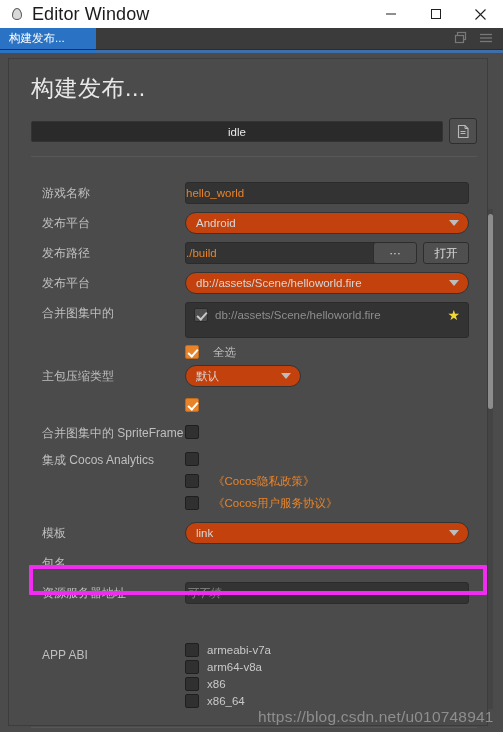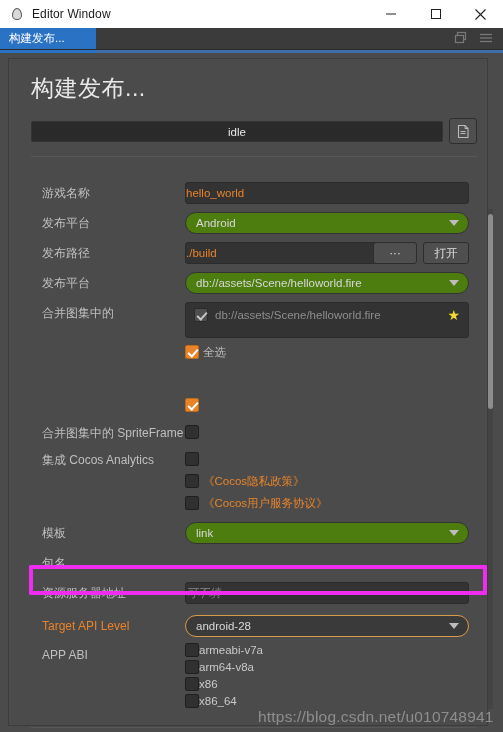--- a/index.html
+++ b/index.html
@@ -32,21 +32,21 @@
     position: relative; flex: none;
   }
   .tb-icon .drop {
     position: absolute; left: 3px; top: 2px;
     width: 10px; height: 12px;
     border: 1.3px solid #5b5b5b;
     border-radius: 50% 50% 50% 50% / 62% 62% 38% 38%;
     background: #d9d9d9;
   }
   .tb-title {
-    font-size: 12px; color: #1b1b1b;
+    font-size: 18px; color: #1b1b1b;
     letter-spacing: .1px;
   }
   .tb-btns {
     margin-left: auto; display: flex; height: 28px;
   }
   .tb-btn {
     width: 45px; height: 28px;
     display: flex; align-items: center; justify-content: center;
     color: #202020;
   }
@@ -147,21 +147,21 @@
     color: #e8832a;
     font-size: 11.5px;
     line-height: 20px;
     padding: 0 0;
     overflow: hidden; white-space: nowrap;
   }
   .fld.ph { color: #8d8d8d; font-style: italic; }
 
   .sel {
     position: absolute; top: 0; height: 22px;
-    background: #4d7c0f;
+    background: #c2410c;
     border: 1px solid #343434;
     border-radius: 11px;
     color: #d8d8d8;
     font-size: 11.5px;
     line-height: 20px;
     padding: 0 10px;
     overflow: hidden; white-space: nowrap;
   }
   .sel .caret {
     position: absolute; right: 9px; top: 7px;
@@ -223,29 +223,29 @@
   .cb.grey::after {
     content: "";
     position: absolute; left: 3.5px; top: 1px;
     width: 4px; height: 8px;
     border: solid #c8c8c8;
     border-width: 0 2px 2px 0;
     transform: rotate(42deg);
   }
   .cbrow {
     position: absolute;
-    display: flex; align-items: center; gap: 4px;
+    display: flex; align-items: center; gap: 14px;
     font-size: 11.5px; color: #bfbfbf; height: 18px;
   }
   .cbrow.orange { color: #e8832a; }
 
   
   .abi {
     position: absolute;
-    display: flex; align-items: center; 
+    display: flex; align-items: center; gap: 8px;
     font-size: 11.5px; color: #c9c9c9; height: 16px;
   }
 
   
   .annot {
     position: absolute;
     border: 4px solid #f02cf0;
     border-radius: 1px;
     pointer-events: none;
     z-index: 9;
@@ -409,20 +409,27 @@
           </div>
           <div class="star">★</div>
         </div>
       </div>
 
       <div class="cbrow" style="left:176px;top:284px">
         <span class="cb on"></span>
         <span>全选</span>
       </div>
 
+      <div class="row" style="top:306px">
+        <div class="lbl">主包压缩类型</div>
+        <div class="sel" style="left:176px;width:116px">
+          <span>默认</span>
+          <span class="caret"></span>
+        </div>
+      </div>
 
       <div class="row" style="top:336px">
         <span class="cb on" style="position:absolute;left:176px;top:3px"></span>
       </div>
 
       <div class="row" style="top:363px">
         <div class="lbl">合并图集中的 SpriteFrame</div>
         <span class="cb" style="position:absolute;left:176px;top:3px"></span>
       </div>
 
@@ -450,27 +457,20 @@
 
       <div class="row" style="top:493px">
         <div class="lbl">包名</div>
       </div>
 
       <div class="row" style="top:523px">
         <div class="lbl">资源服务器地址</div>
         <div class="fld ph" style="left:176px;width:284px">可不填</div>
       </div>
 
-      <div class="row" style="top:556px">
-        <div class="lbl accent">Target API Level</div>
-        <div class="sel highlight" style="left:176px;width:284px">
-          <span>android-28</span>
-          <span class="caret"></span>
-        </div>
-      </div>
 
       <div class="row" style="top:585px;height:70px">
         <div class="lbl">APP ABI</div>
       </div>
       <div class="abi" style="left:176px;top:583px">
         <span class="cb"></span>
         <span>armeabi-v7a</span>
       </div>
       <div class="abi" style="left:176px;top:600px">
         <span class="cb"></span>

